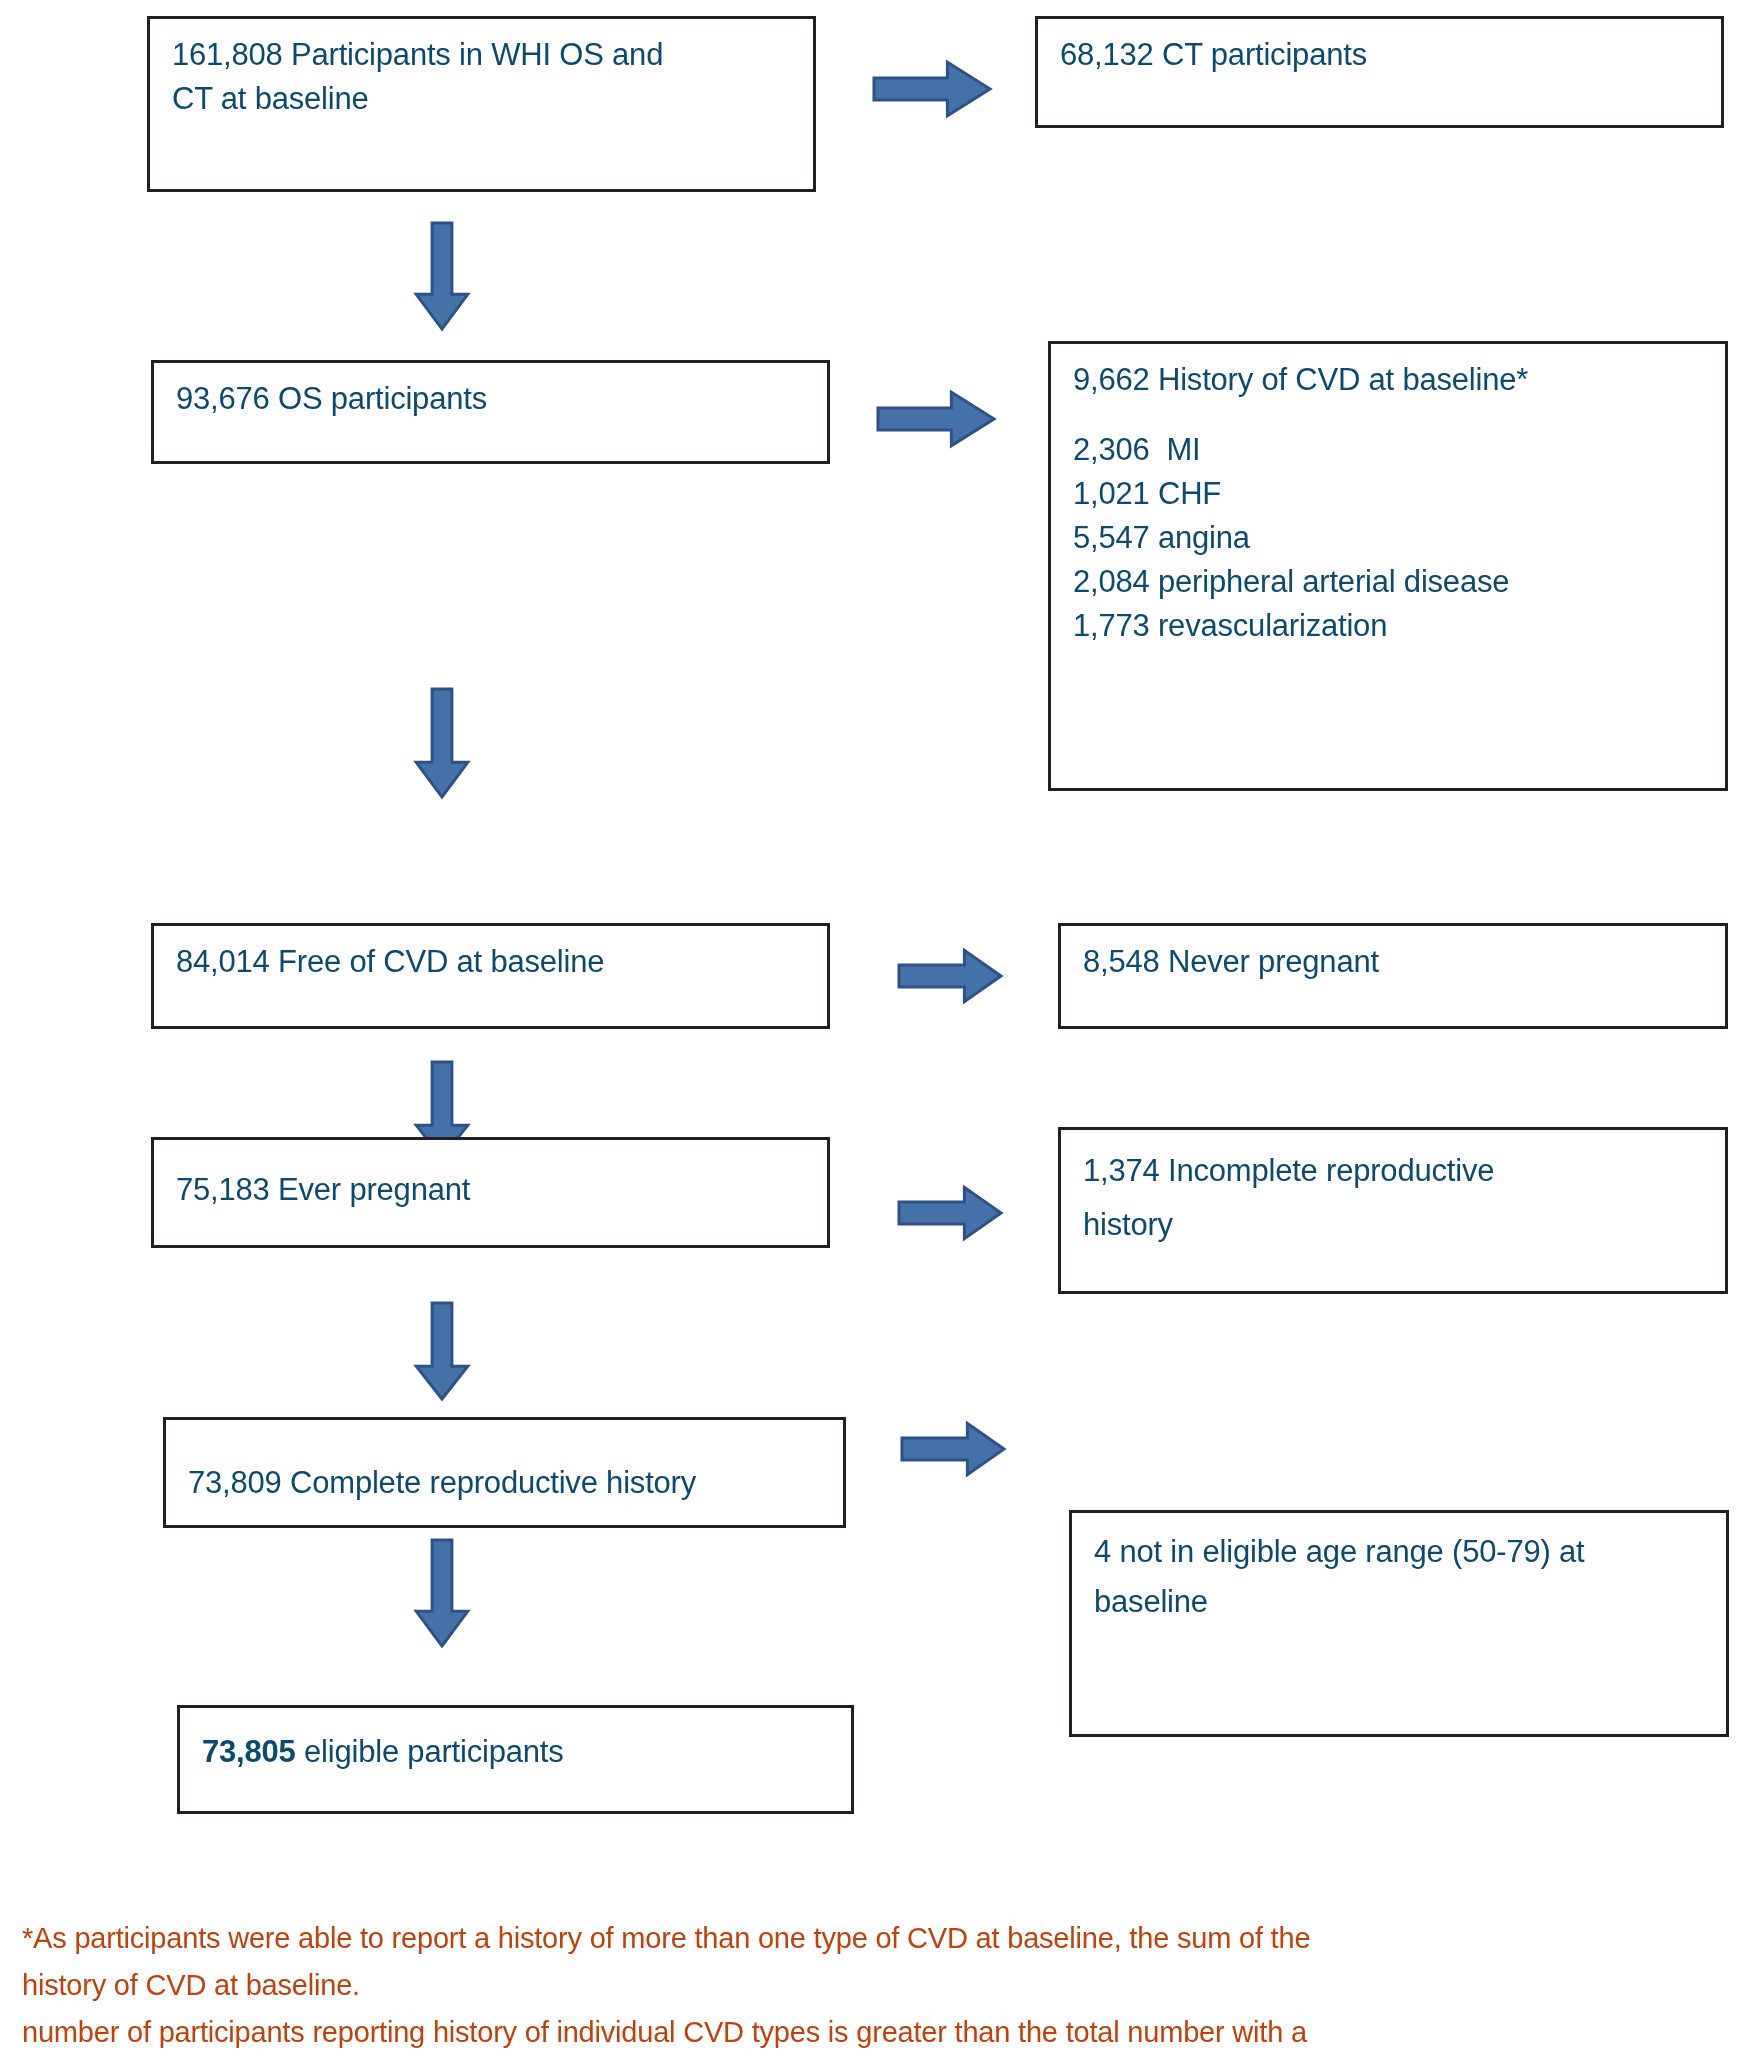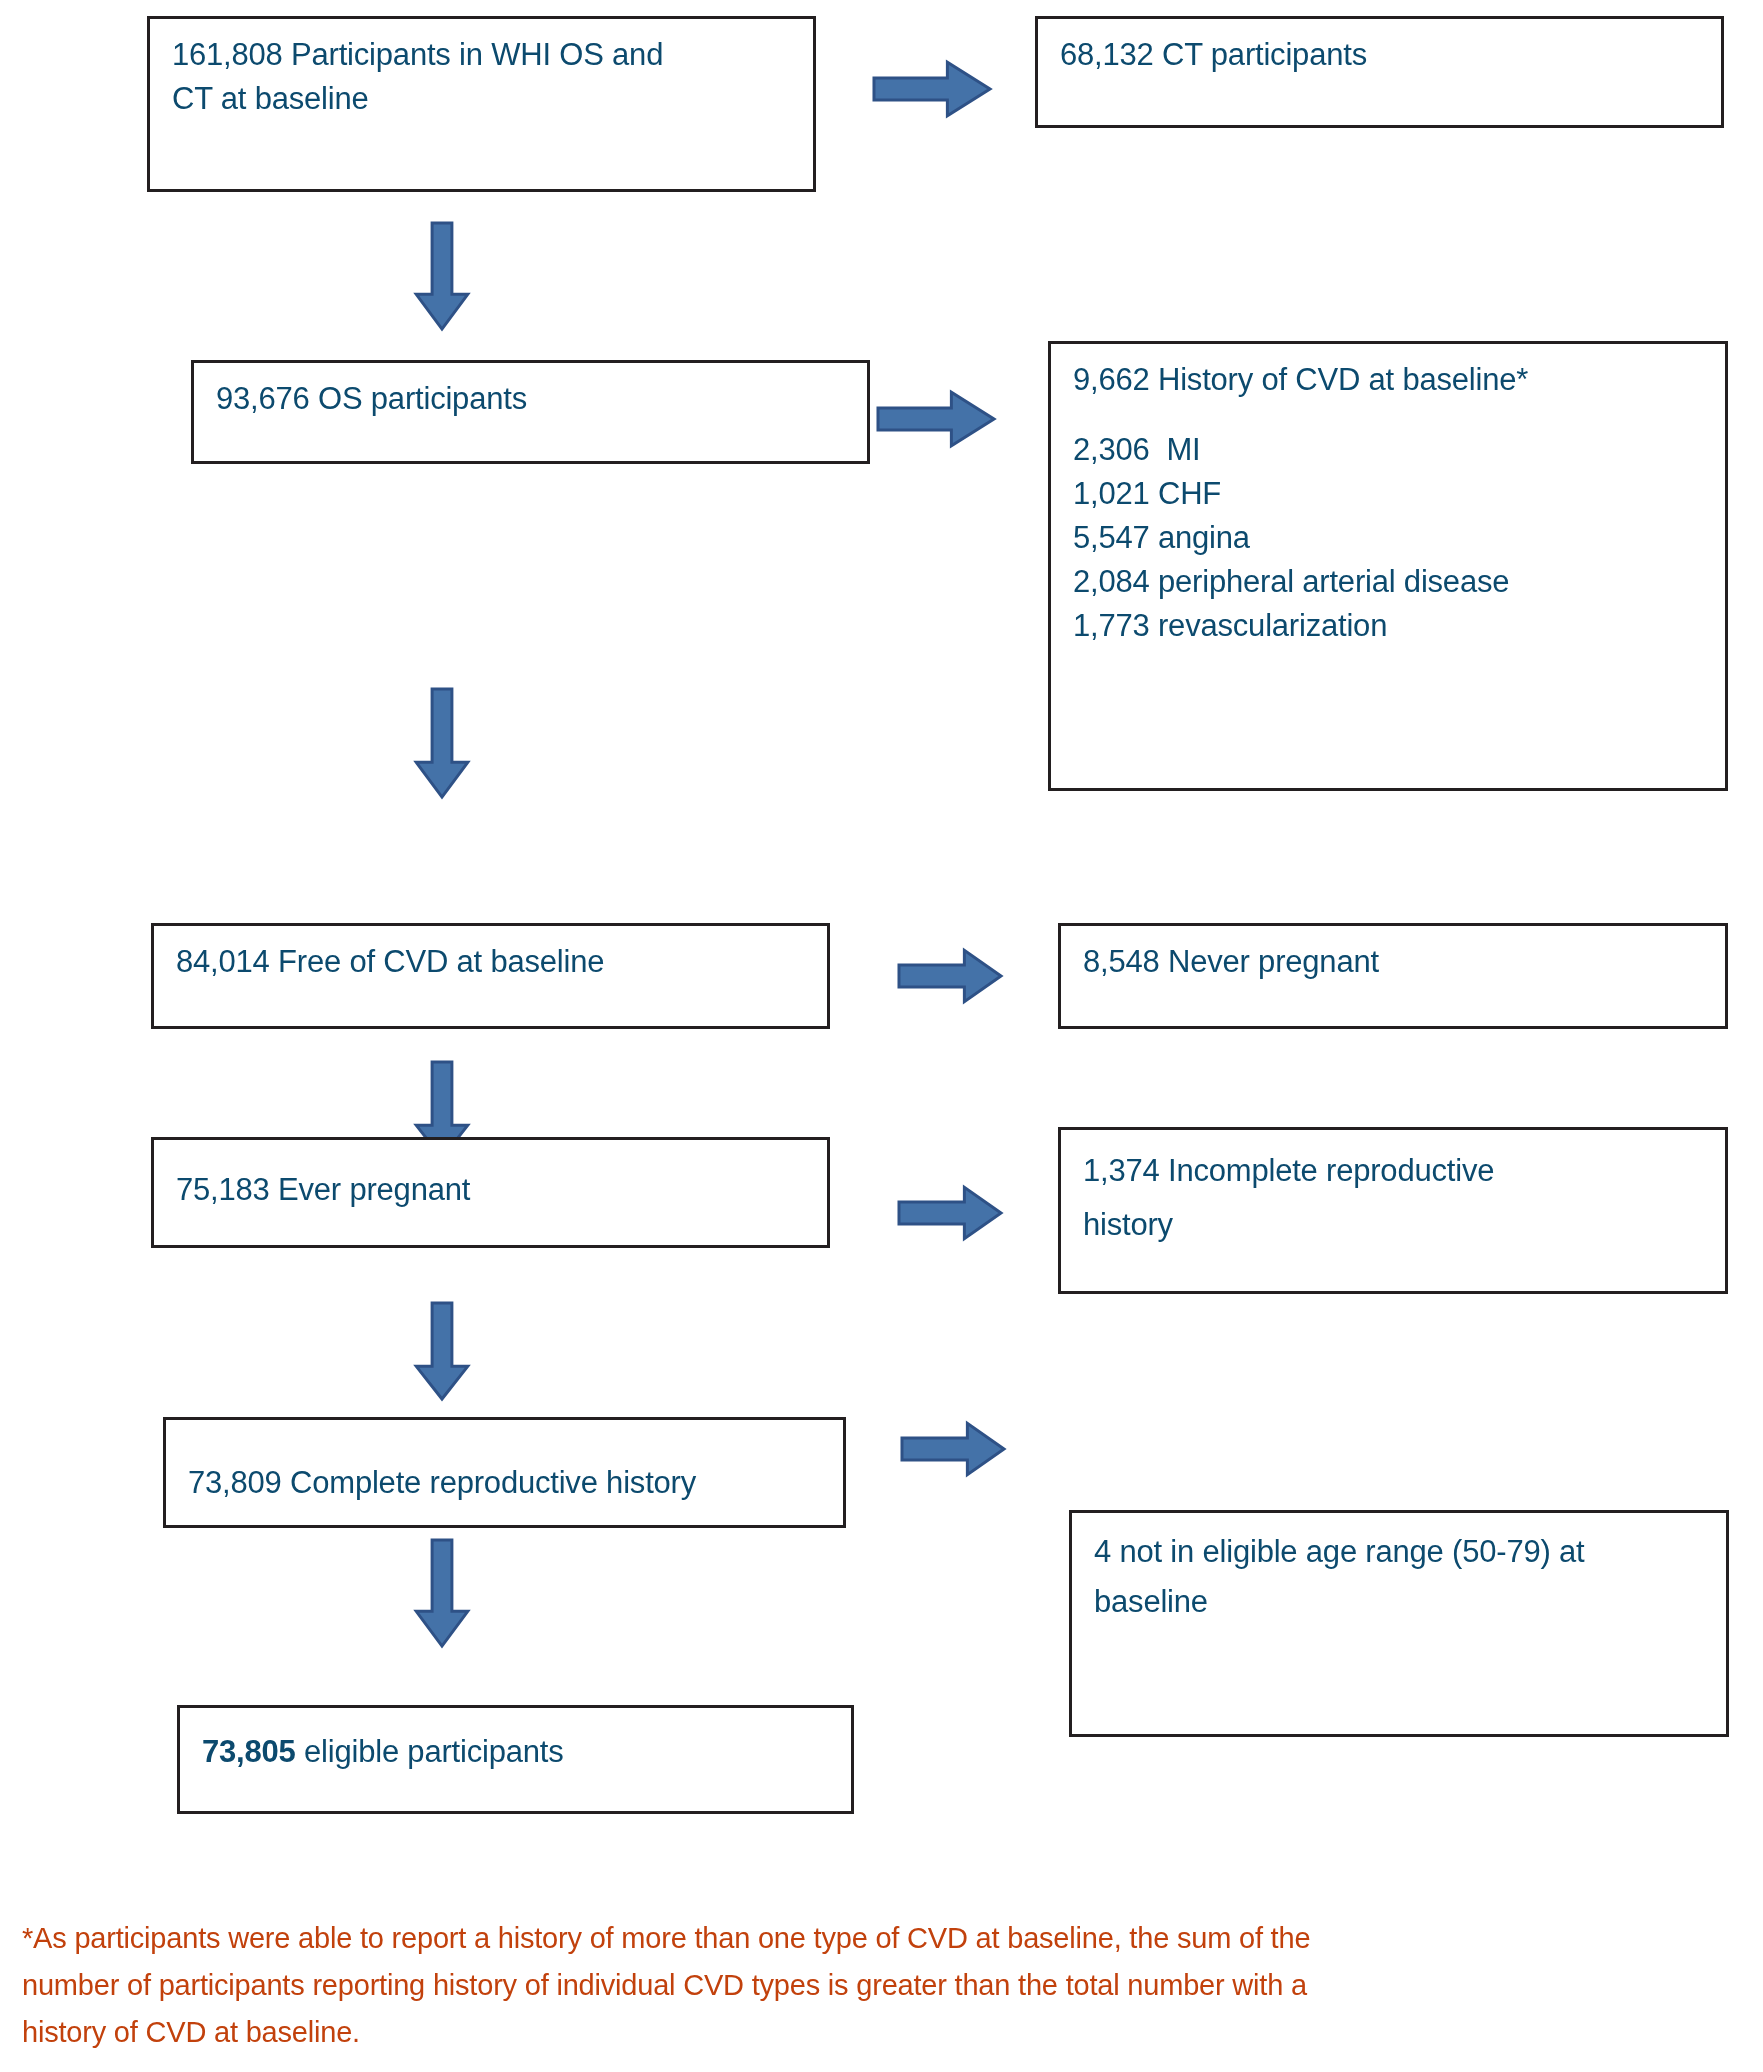--- a/index.html
+++ b/index.html
@@ -69,21 +69,21 @@
   </svg>
 
   <div class="node" style="left:1035px; top:16px; width:689px; height:112px;">
     <span class="line">68,132 CT participants</span>
   </div>
 
   <svg class="varrow" style="left:411px; top:221px;" width="62" height="111" viewBox="0 0 62 112">
     <polygon points="21,2 41,2 41,74 57,74 31,109 5,74 21,74" fill="#4472A8" stroke="#2E5186" stroke-width="3" stroke-linejoin="miter"></polygon>
   </svg>
 
-  <div class="node" style="left:151px; top:360px; width:679px; height:104px;margin-left:40px;">
+  <div class="node" style="left:151px; top:360px; width:679px; height:104px;">
     <span class="line">93,676 OS participants</span>
   </div>
 
   <svg class="harrow" style="left:876px; top:388px;" width="121" height="62" viewBox="0 0 122 62">
     <polygon points="2,20 76,20 76,4 119,31 76,58 76,42 2,42" fill="#4472A8" stroke="#2E5186" stroke-width="3" stroke-linejoin="miter"></polygon>
   </svg>
 
   <div class="node" style="left:1048px; top:341px; width:680px; height:450px; ">
     <span class="line">9,662 History of CVD at baseline*</span>
     <span class="blanklist"></span>
@@ -147,18 +147,18 @@
   <svg class="varrow" style="left:411px; top:1538px;" width="62" height="111" viewBox="0 0 62 112">
     <polygon points="21,2 41,2 41,74 57,74 31,109 5,74 21,74" fill="#4472A8" stroke="#2E5186" stroke-width="3" stroke-linejoin="miter"></polygon>
   </svg>
 
   <div class="node" style="left:177px; top:1705px; width:677px; height:109px; padding-top:22px;">
     <span class="line"><span class="strong">73,805</span><span> eligible participants</span></span>
   </div>
 
   <div class="footnote" style="left:22px; top:1915px; width:1731px;">
     <span class="line">*As participants were able to report a history of more than one type of CVD at baseline, the sum of the</span>
+    <span class="line">history of CVD at baseline.</span>
     <span class="line">number of participants reporting history of individual CVD types is greater than the total number with a</span>
-    <span class="line">history of CVD at baseline.</span>
   </div>
 
 </div>
 
 
 </body></html>

